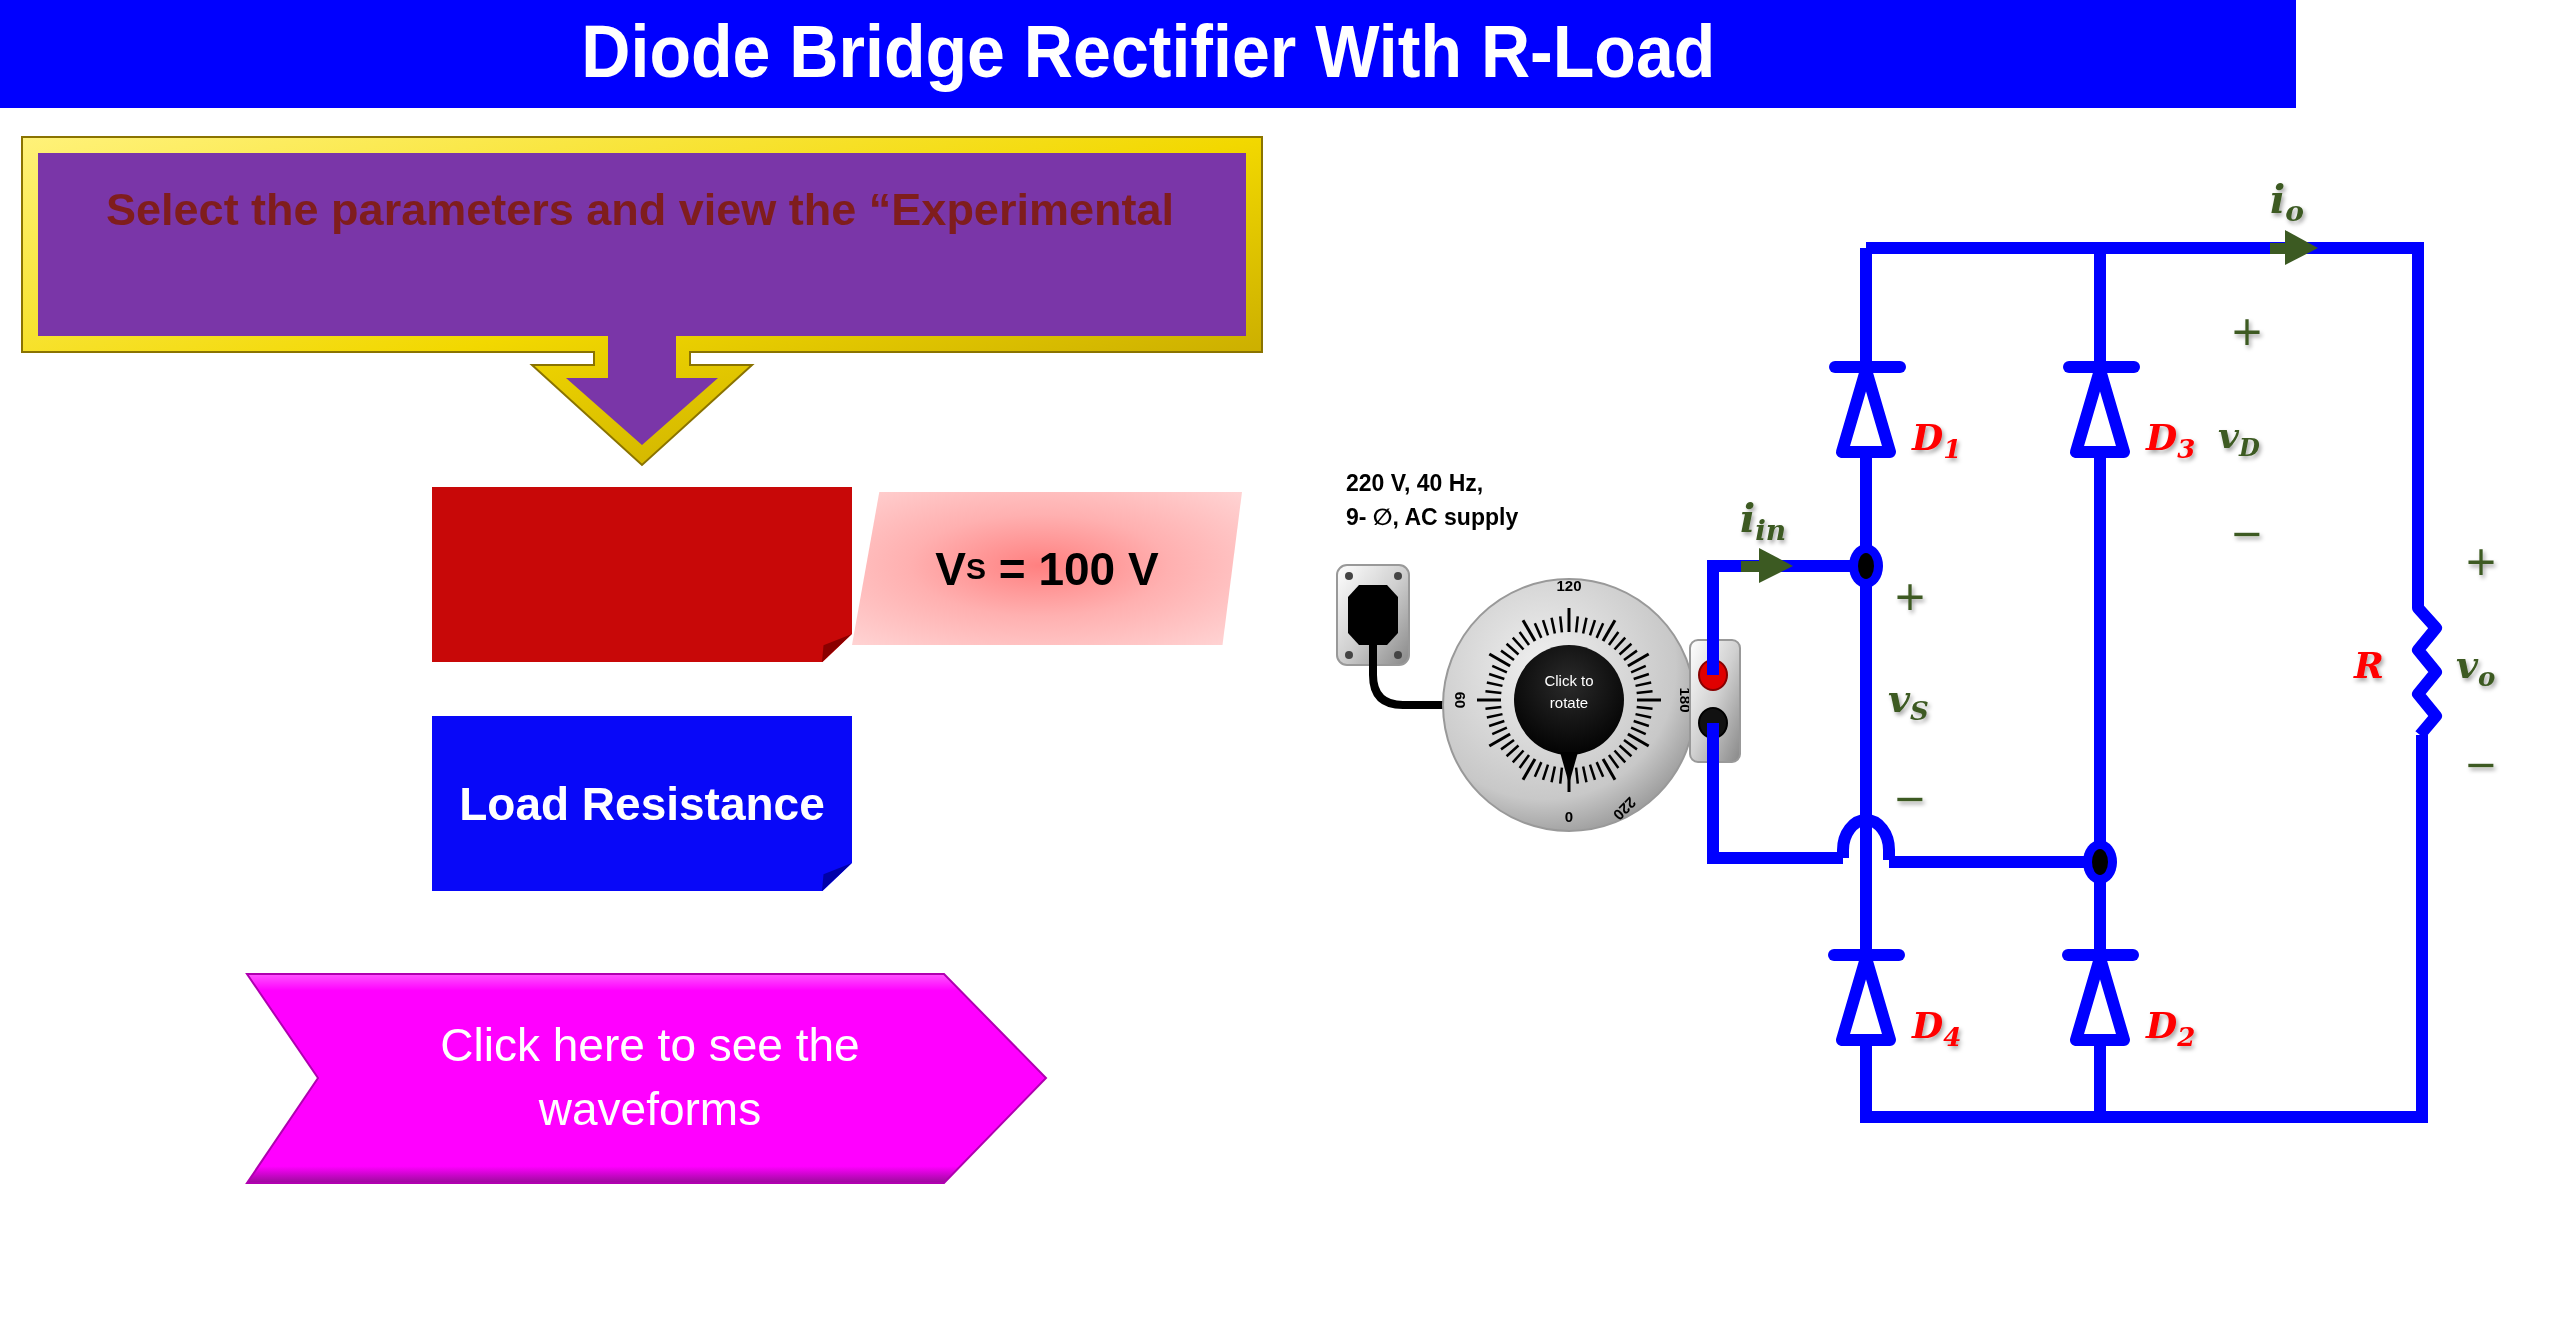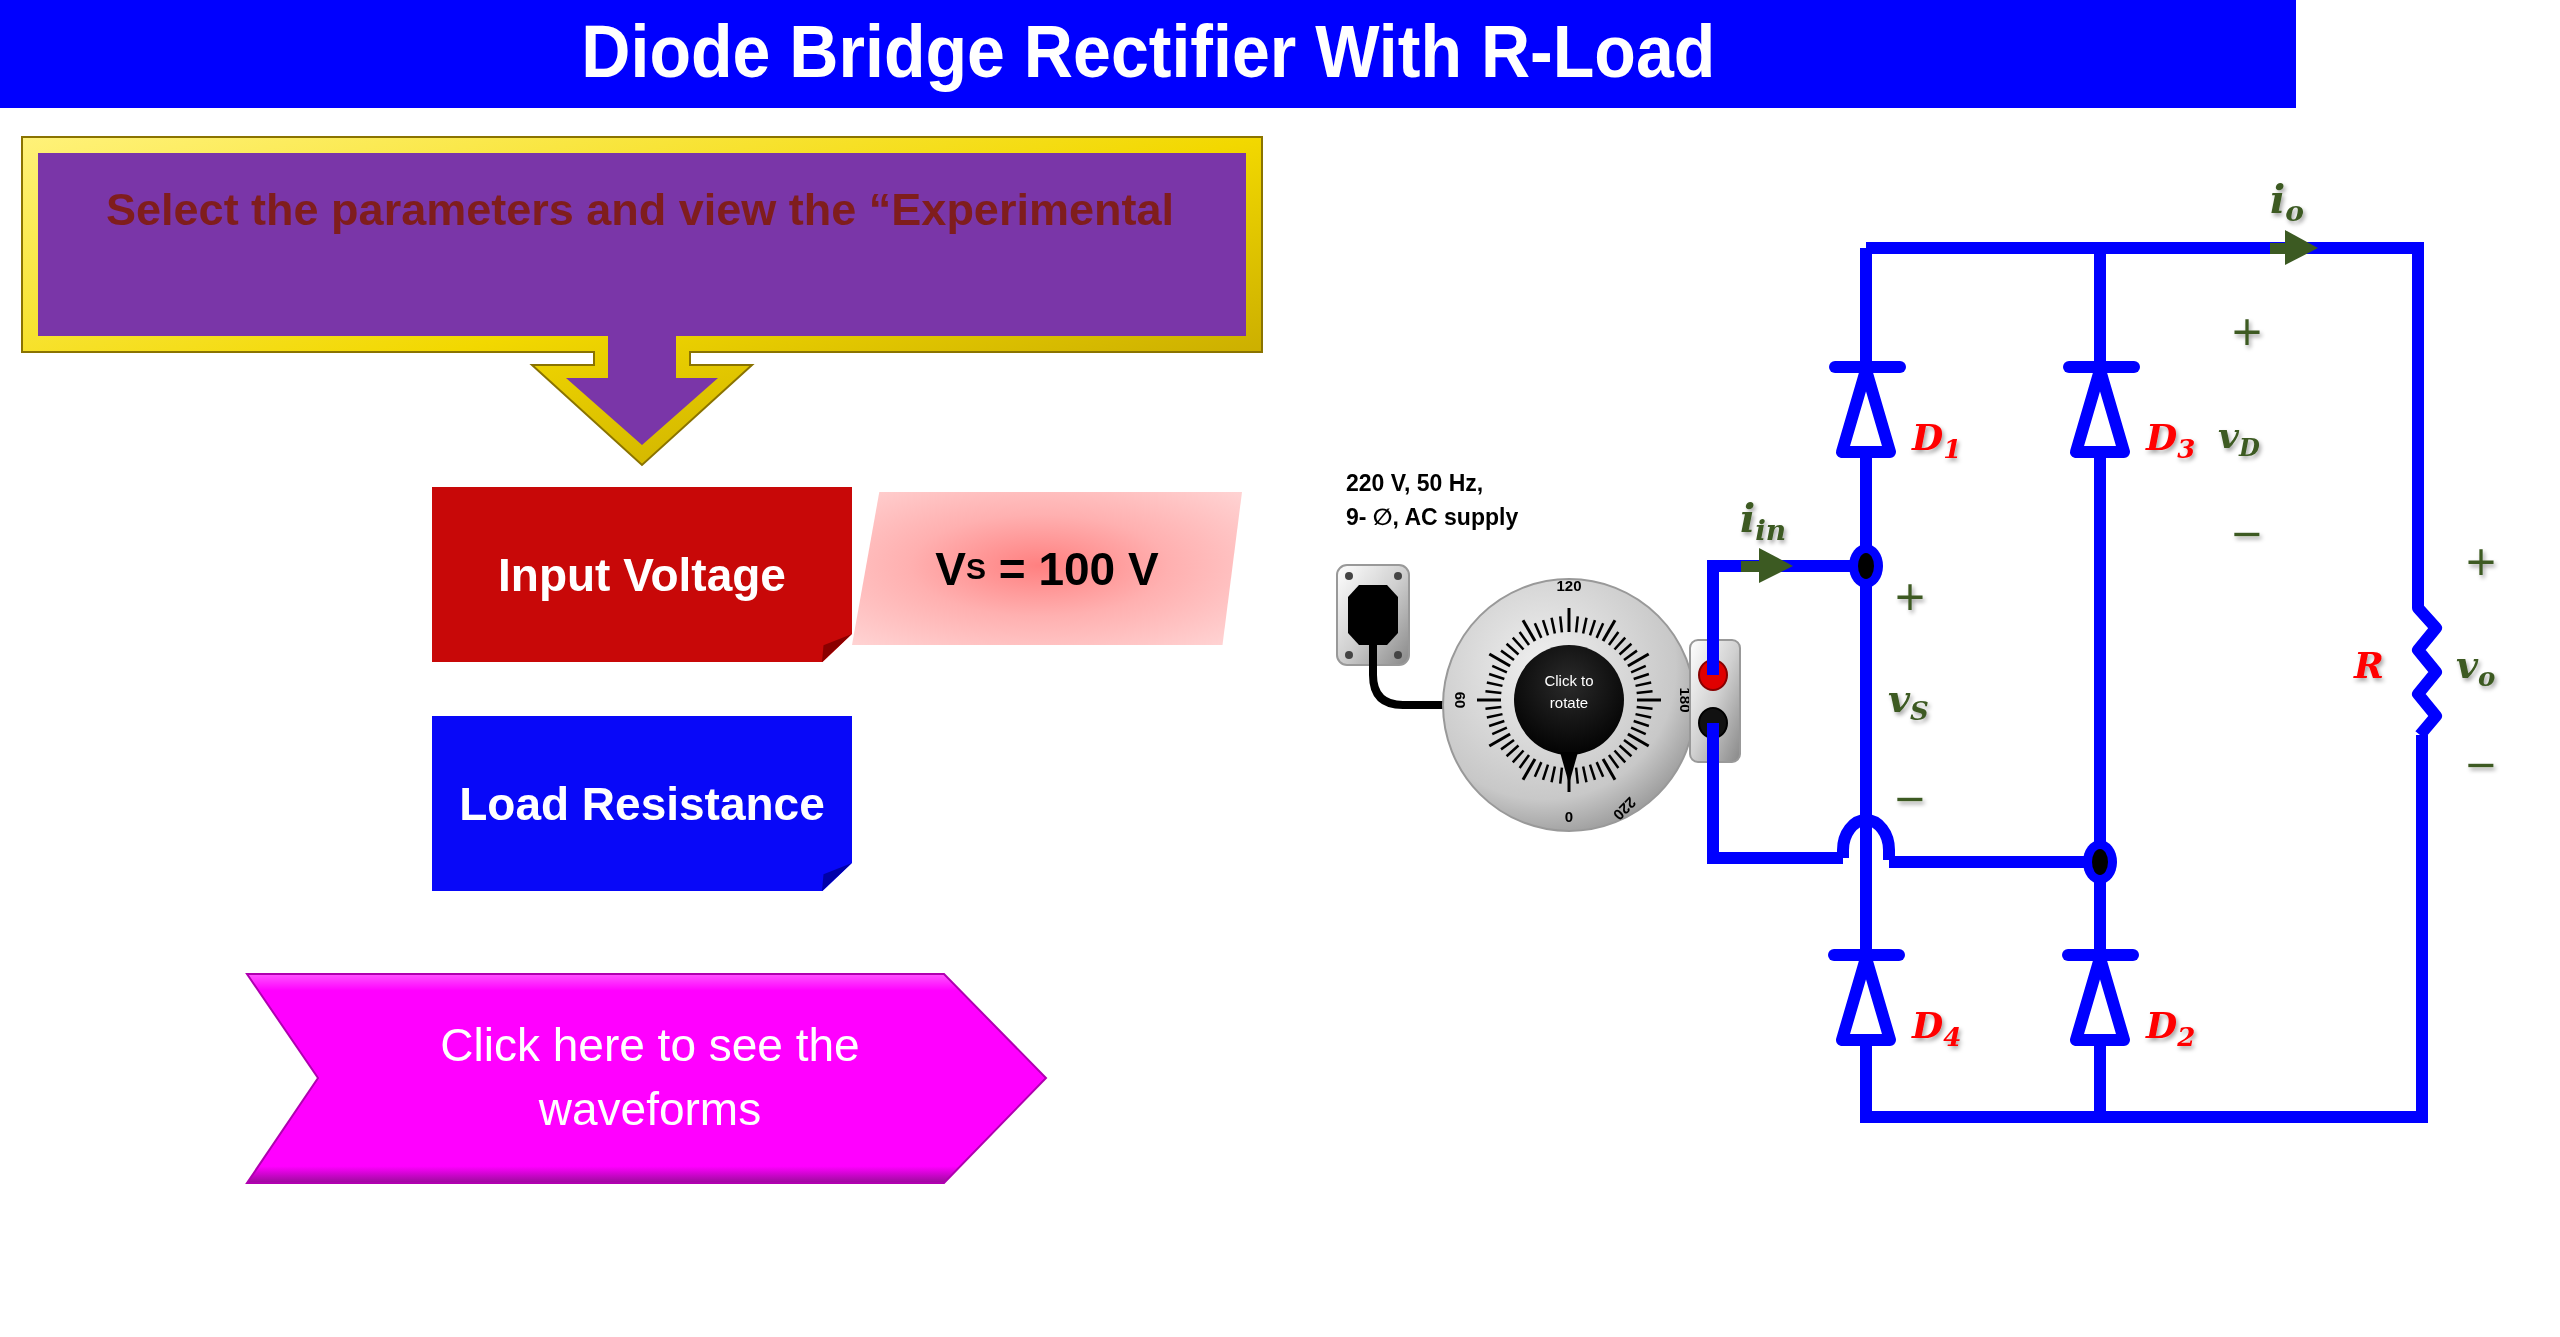--- a/index.html
+++ b/index.html
@@ -76,21 +76,20 @@
     </linearGradient>
   </defs>
   <path d="M22,137 L1262,137 L1262,352 L690,352 L690,365 L752,365 L642,465 L532,365 L594,365 L594,352 L22,352 Z" fill="url(#gold)" stroke="#8a7300" stroke-width="2"></path>
   <path d="M38,153 L1246,153 L1246,336 L676,336 L676,378 L718,378 L642,445 L566,378 L608,378 L608,336 L38,336 Z" fill="#7a36a8"></path>
 </svg>
 <div id="callout-text" class="abs">
   <div>Select the parameters and view the “Experimental</div>
 </div>
 
 <div id="input-voltage-btn" class="abs param-box">
-  <span>Input Voltage</span>
   <div class="fold"></div>
 </div>
 <div id="vs-display" class="abs">
   <span>V</span>
     <sub>S</sub>
     <span style="white-space:pre"> = 100 V</span>
 </div>
 <div id="load-resistance-btn" class="abs param-box">
   <span>Load Resistance</span>
   <div class="fold"></div>
@@ -106,21 +105,21 @@
     </linearGradient>
   </defs>
   <path d="M247,974 L944,974 L1046,1078 L944,1183 L247,1183 L318,1078 Z" fill="url(#magbev)" stroke="#b000b0" stroke-width="2"></path>
 </svg>
 <div id="waveforms-text" class="abs">
   <div>Click here to see the</div>
   <div>waveforms</div>
 </div>
 
 <div class="abs supply-label">
-  <div>220 V, 50 Hz,</div>
+  <div>220 V, 40 Hz,</div>
   <div>9- ∅, AC supply</div>
 </div>
 
 <svg id="circuit-svg" class="abs" viewBox="1300 120 1260 1050">
   <defs>
     <radialGradient id="dialg" cx="0.4" cy="0.35" r="0.75">
       <stop offset="0" stop-color="#f0f0f0"></stop>
       <stop offset="0.7" stop-color="#c8c8c8"></stop>
       <stop offset="1" stop-color="#8a8a8a"></stop>
     </radialGradient>

